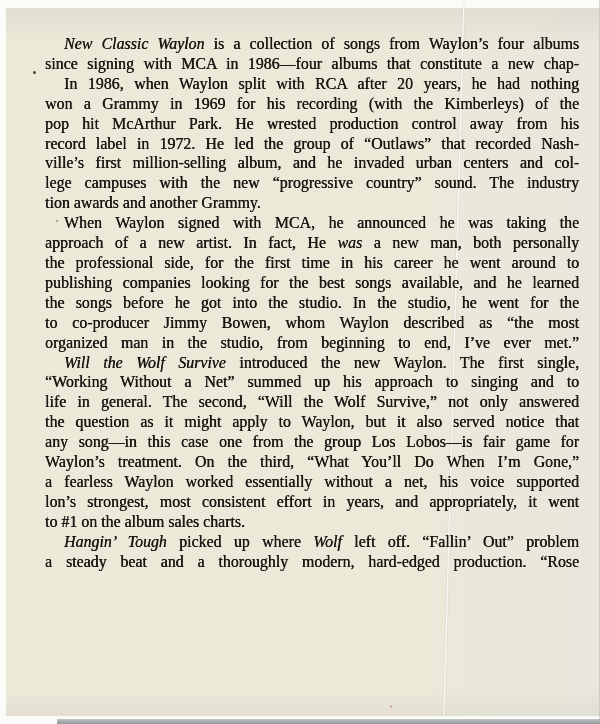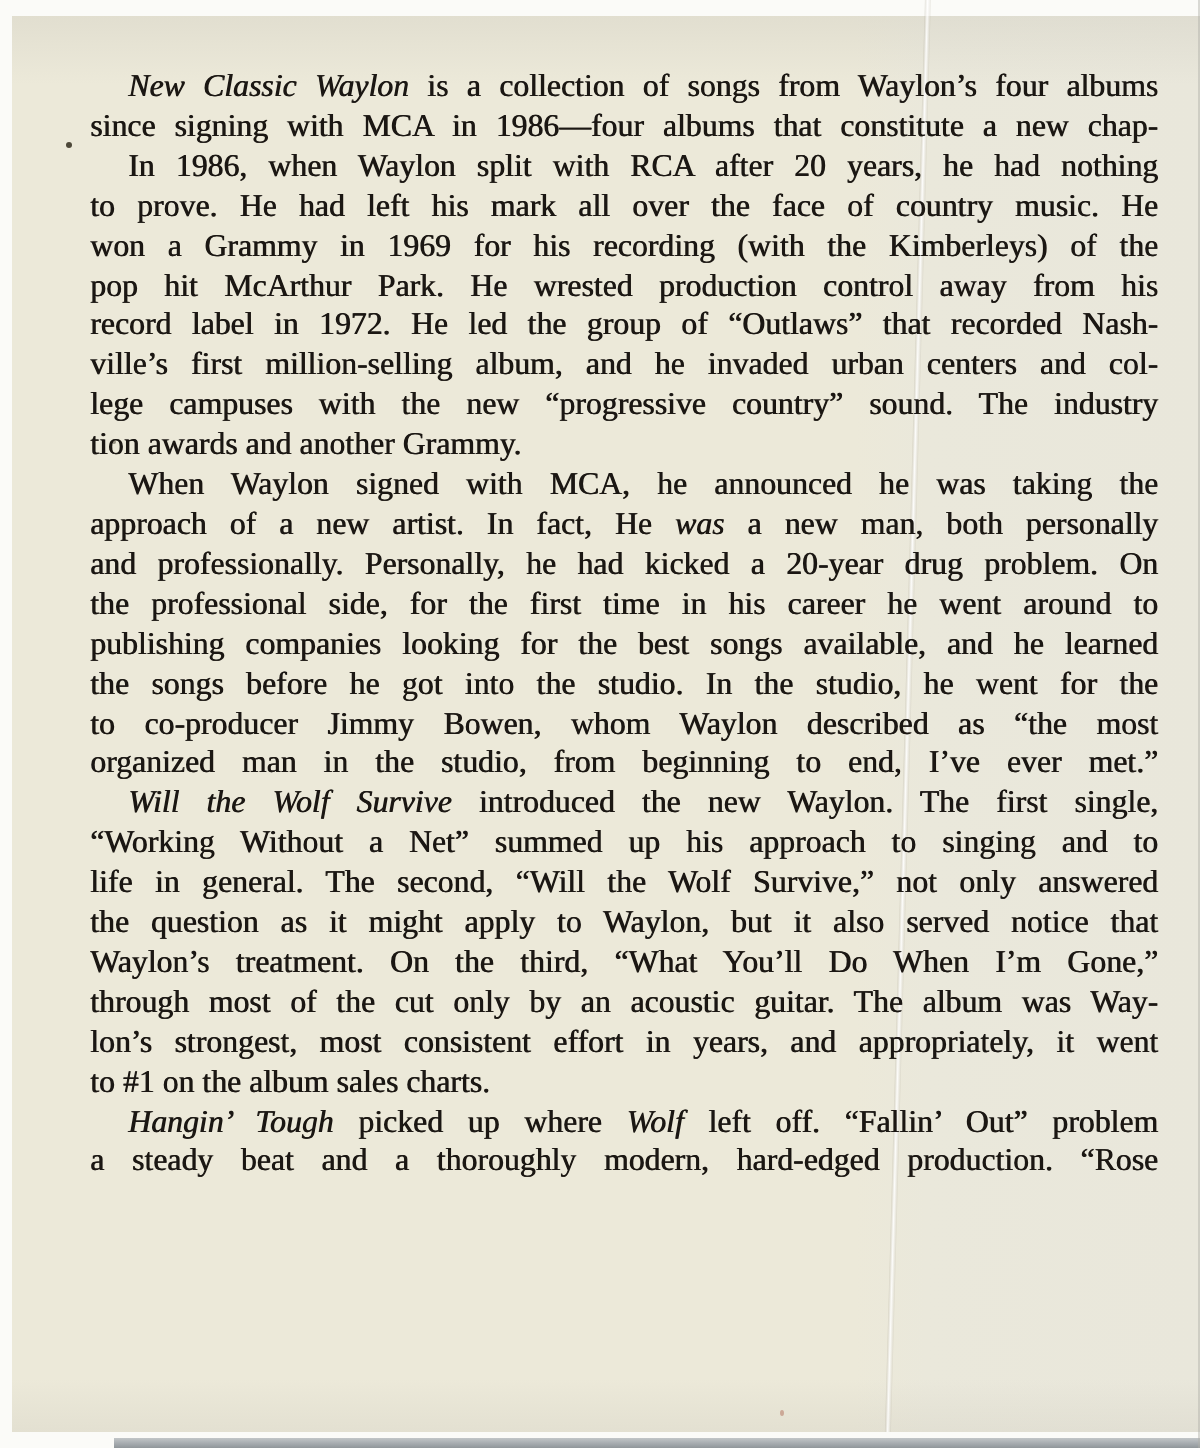--- a/index.html
+++ b/index.html
@@ -55,38 +55,37 @@
 <div class="edge-bottom-grey"></div>
 <div class="edge-right"></div>
 <div class="speck s1"></div>
 <div class="speck s2"></div>
 <div class="speck s3"></div>
 
 <div class="doc">
     <div class="ln j ind"><span class="it">New Classic Waylon</span><span> is a collection of songs from Waylon’s four albums</span></div>
     <div class="ln j"><span>since signing with MCA in 1986—four albums that constitute a new chap-</span></div>
     <div class="ln j ind"><span>In 1986, when Waylon split with RCA after 20 years, he had nothing</span></div>
-    <div class="ln j"><span>to prove. He had left his mark all over the face of country music. He</span></div>
     <div class="ln j"><span>won a Grammy in 1969 for his recording (with the Kimberleys) of the</span></div>
     <div class="ln j"><span>pop hit McArthur Park. He wrested production control away from his</span></div>
     <div class="ln j"><span>record label in 1972. He led the group of “Outlaws” that recorded Nash-</span></div>
     <div class="ln j"><span>ville’s first million-selling album, and he invaded urban centers and col-</span></div>
     <div class="ln j"><span>lege campuses with the new “progressive country” sound. The industry</span></div>
     <div class="ln"><span>tion awards and another Grammy.</span></div>
     <div class="ln j ind"><span>When Waylon signed with MCA, he announced he was taking the</span></div>
     <div class="ln j"><span>approach of a new artist. In fact, He </span><span class="it">was</span><span> a new man, both personally</span></div>
-    <div class="ln j"><span>and professionally. Personally, he had kicked a 20-year drug problem. On</span></div>
     <div class="ln j"><span>the professional side, for the first time in his career he went around to</span></div>
     <div class="ln j"><span>publishing companies looking for the best songs available, and he learned</span></div>
     <div class="ln j"><span>the songs before he got into the studio. In the studio, he went for the</span></div>
     <div class="ln j"><span>to co-producer Jimmy Bowen, whom Waylon described as “the most</span></div>
     <div class="ln j"><span>organized man in the studio, from beginning to end, I’ve ever met.”</span></div>
     <div class="ln j ind"><span class="it">Will the Wolf Survive</span><span> introduced the new Waylon. The first single,</span></div>
     <div class="ln j"><span>“Working Without a Net” summed up his approach to singing and to</span></div>
     <div class="ln j"><span>life in general. The second, “Will the Wolf Survive,” not only answered</span></div>
     <div class="ln j"><span>the question as it might apply to Waylon, but it also served notice that</span></div>
+    <div class="ln j"><span>any song—in this case one from the group Los Lobos—is fair game for</span></div>
     <div class="ln j"><span>Waylon’s treatment. On the third, “What You’ll Do When I’m Gone,”</span></div>
-    <div class="ln j"><span>through most of the cut only by an acoustic guitar. The album was Way-</span></div>
+    <div class="ln j"><span>a fearless Waylon worked essentially without a net, his voice supported</span></div>
     <div class="ln j"><span>lon’s strongest, most consistent effort in years, and appropriately, it went</span></div>
     <div class="ln"><span>to #1 on the album sales charts.</span></div>
     <div class="ln j ind"><span class="it">Hangin’ Tough</span><span> picked up where </span><span class="it">Wolf</span><span> left off. “Fallin’ Out” problem</span></div>
     <div class="ln j"><span>a steady beat and a thoroughly modern, hard-edged production. “Rose</span></div>
   </div>
 
 </body></html>

